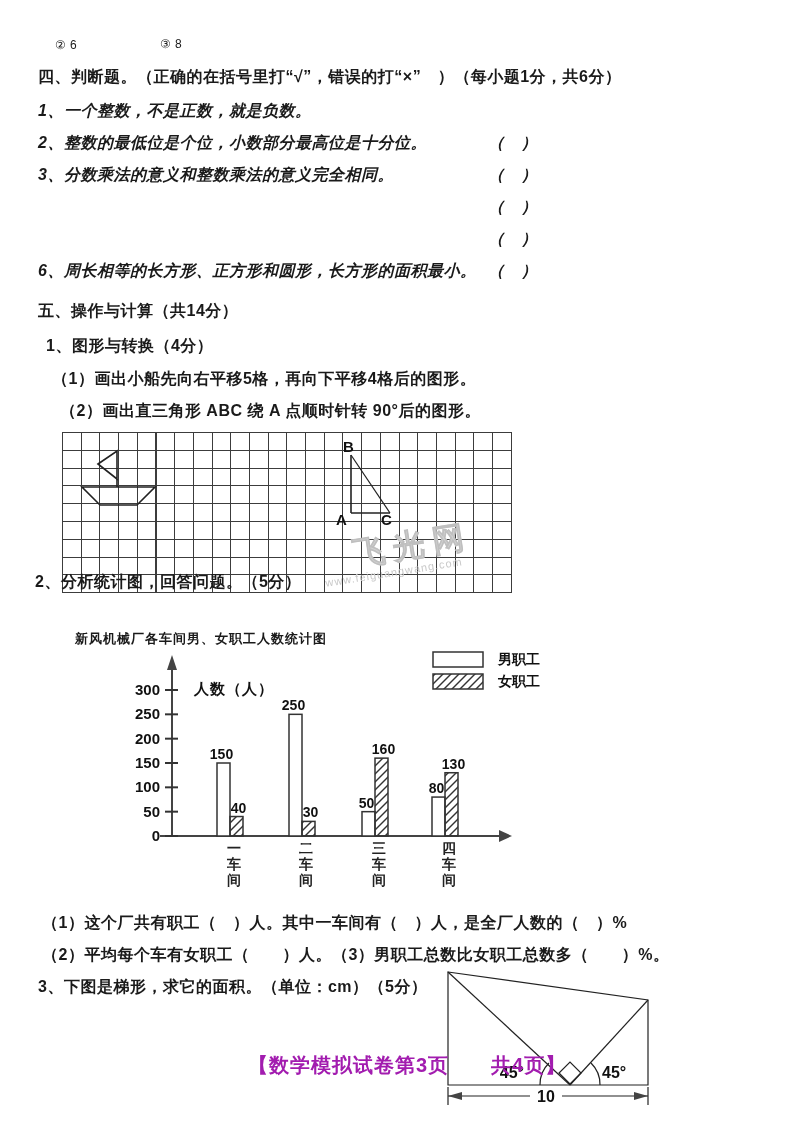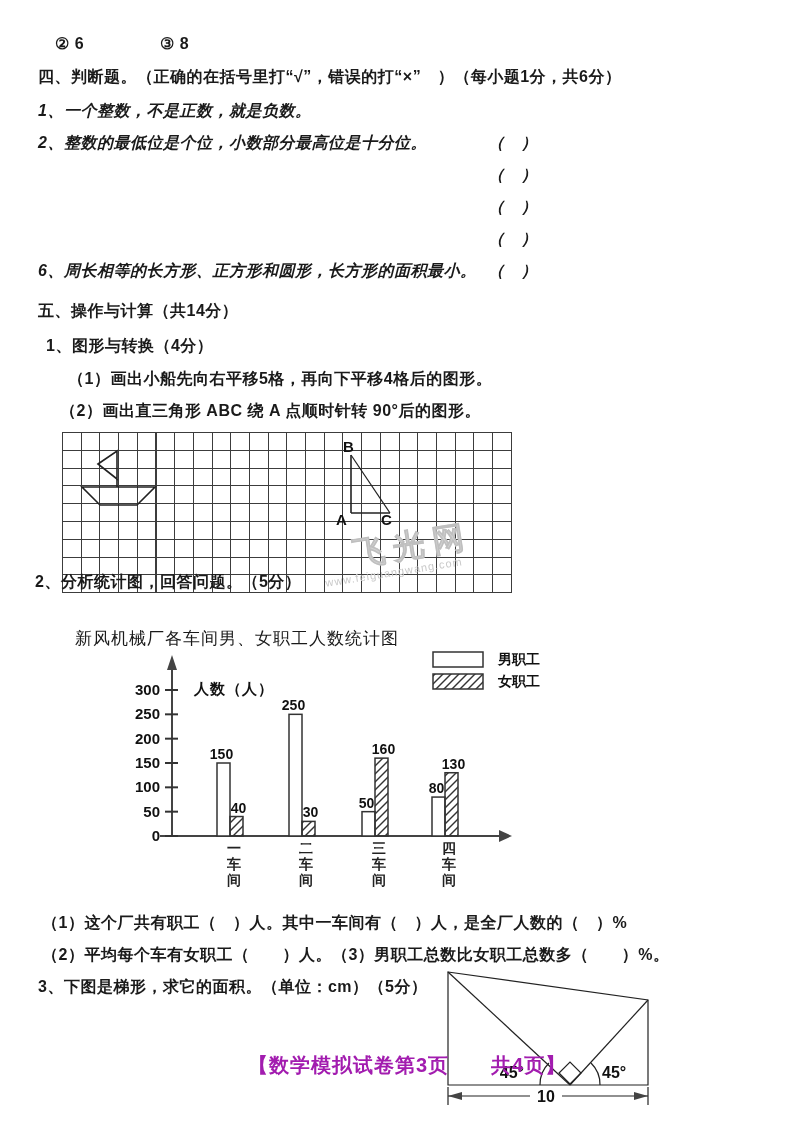--- a/index.html
+++ b/index.html
@@ -8,22 +8,22 @@
     font-family:"Liberation Sans",sans-serif;color:#1a1a1a;overflow:hidden;
   }
   .abs{position:absolute;}
   .line{
     position:absolute;font-size:16px;font-weight:600;white-space:nowrap;
     letter-spacing:.5px;line-height:22px;
   }
   .hdr{font-weight:700;}
   .judge{width:720px;font-style:italic;}
   .judge .bracket{position:absolute;left:450px;top:0;font-weight:600;}
-  .answers span{font-weight:700;font-size:16px;}
-  .chart-title{font-size:17px;font-weight:400;letter-spacing:1px;}
+  .answers span{font-weight:400;font-size:12px;}
+  .chart-title{font-size:13px;font-weight:700;letter-spacing:1px;}
   .footer{font-size:20px;font-weight:600;color:#a21caf;letter-spacing:1px;}
   
   .grid-bg{
     left:62px;top:432px;width:449px;height:160px;
     background-image:
       repeating-linear-gradient(to right,#3c3c3c 0,#3c3c3c 1px,transparent 1px,transparent 18.7px),
       repeating-linear-gradient(to bottom,#3c3c3c 0,#3c3c3c 1px,transparent 1px,transparent 17.8px);
     border-right:1px solid #3c3c3c;border-bottom:1px solid #3c3c3c;
   }
   svg .shape{fill:none;stroke:#222;stroke-width:1.6;}
@@ -56,36 +56,37 @@
 
 <div class="line judge" style="left:38px;top:100px;">
   <span>1、一个整数，不是正数，就是负数。</span>
   <span class="bracket"></span>
 </div>
 <div class="line judge" style="left:38px;top:132px;">
   <span>2、整数的最低位是个位，小数部分最高位是十分位。</span>
   <span class="bracket">（　）</span>
 </div>
 <div class="line judge" style="left:38px;top:164px;">
+  <span>3、分数乘法的意义和整数乘法的意义完全相同。</span>
   <span class="bracket">（　）</span>
 </div>
 <div class="line judge" style="left:38px;top:196px;">
   <span class="bracket">（　）</span>
 </div>
 <div class="line judge" style="left:38px;top:228px;">
   <span class="bracket">（　）</span>
 </div>
 <div class="line judge" style="left:38px;top:260px;">
   <span>6、周长相等的长方形、正方形和圆形，长方形的面积最小。</span>
   <span class="bracket">（　）</span>
 </div>
 
 <div class="line hdr" style="left:38px;top:300px;">五、操作与计算（共14分）</div>
 <div class="line" style="left:46px;top:335px;">1、图形与转换（4分）</div>
-<div class="line" style="left:68px;top:368px;">（1）画出小船先向右平移5格，再向下平移4格后的图形。</div>
+<div class="line" style="left:52px;top:368px;">（1）画出小船先向右平移5格，再向下平移4格后的图形。</div>
 <div class="line" style="left:60px;top:400px;">（2）画出直三角形 ABC 绕 A 点顺时针转 90°后的图形。</div>
 
 <div class="abs grid-bg"></div>
 <svg class="abs" style="left:62px;top:432px;" width="449" height="160" viewBox="0 0 449 160">
 
   <g transform="translate(293,133) rotate(-9)">
     <text class="wm-big" x="0" y="0">飞光网</text>
     <text class="wm-small" x="-32" y="17">www.feiguangwang.com</text>
   </g>
 

